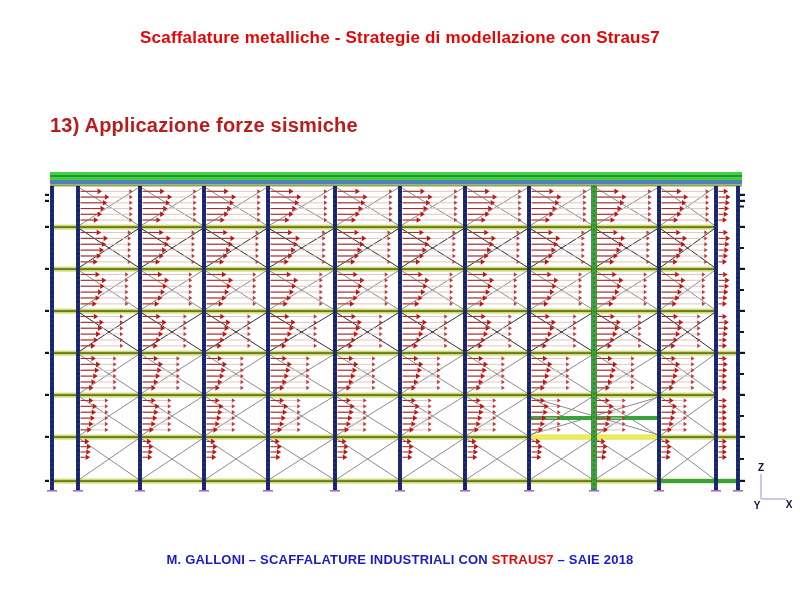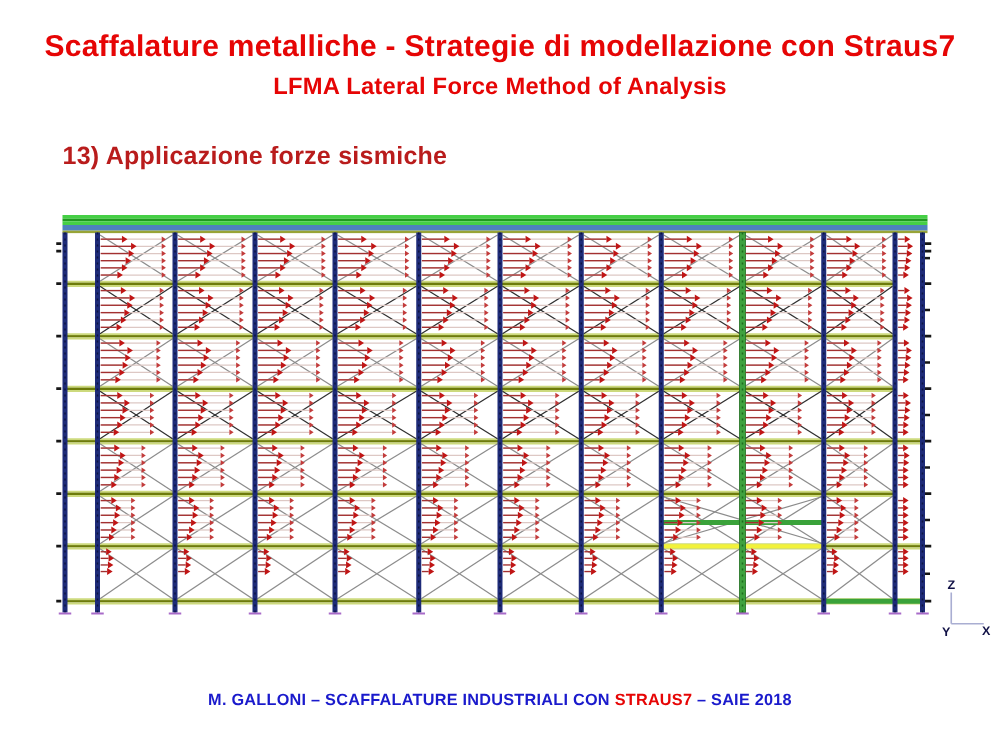--- a/index.html
+++ b/index.html
@@ -1,37 +1,36 @@
 <!DOCTYPE html>
 <html><head>
 <meta charset="utf-8">
 <style>
   html,body{margin:0;padding:0;}
   body{width:800px;height:600px;background:#ffffff;position:relative;overflow:hidden;
        font-family:"Liberation Sans",sans-serif;}
   .slide{position:absolute;inset:0;}
   .title-block{position:absolute;top:21px;left:0;width:800px;text-align:center;
        font-weight:bold;color:#e60505;}
-  .title-line1{font-size:24px;line-height:33px;letter-spacing:.2px;}
+  .title-line1{font-size:17px;line-height:33px;letter-spacing:.2px;}
   .title-line2{font-size:19px;line-height:31px;letter-spacing:.2px;}
   .heading{position:absolute;left:50px;top:114px;font-size:20px;font-weight:bold;
        color:#b91c1c;letter-spacing:.2px;}
   #model-svg{position:absolute;left:0;top:0;}
   .footer{position:absolute;top:552px;left:0;width:800px;text-align:center;
        font-size:13px;font-weight:bold;color:#1a1acc;letter-spacing:.2px;}
   .footer .straus{color:#e60505;}
 </style>
 </head>
 <body>
 
 <div class="slide">
 
   <div class="title-block">
     <div class="title-line1">Scaffalature metalliche - Strategie di modellazione con Straus7</div>
-    <div class="title-line2">LFMA Lateral Force Method of Analysis</div>
   </div>
 
   <div class="heading">13) Applicazione forze sismiche</div>
 
   <svg id="model-svg" width="800" height="600" viewBox="0 0 800 600">
       <g>
         <rect x="50" y="172" width="692" height="3" fill="#45cf45"></rect>
         <rect x="50" y="175" width="692" height="2" fill="#1f9a1f"></rect>
         <rect x="50" y="177" width="692" height="3" fill="#45cf45"></rect>
         <rect x="50" y="180" width="692" height="4.5" fill="#4e81bd"></rect>

